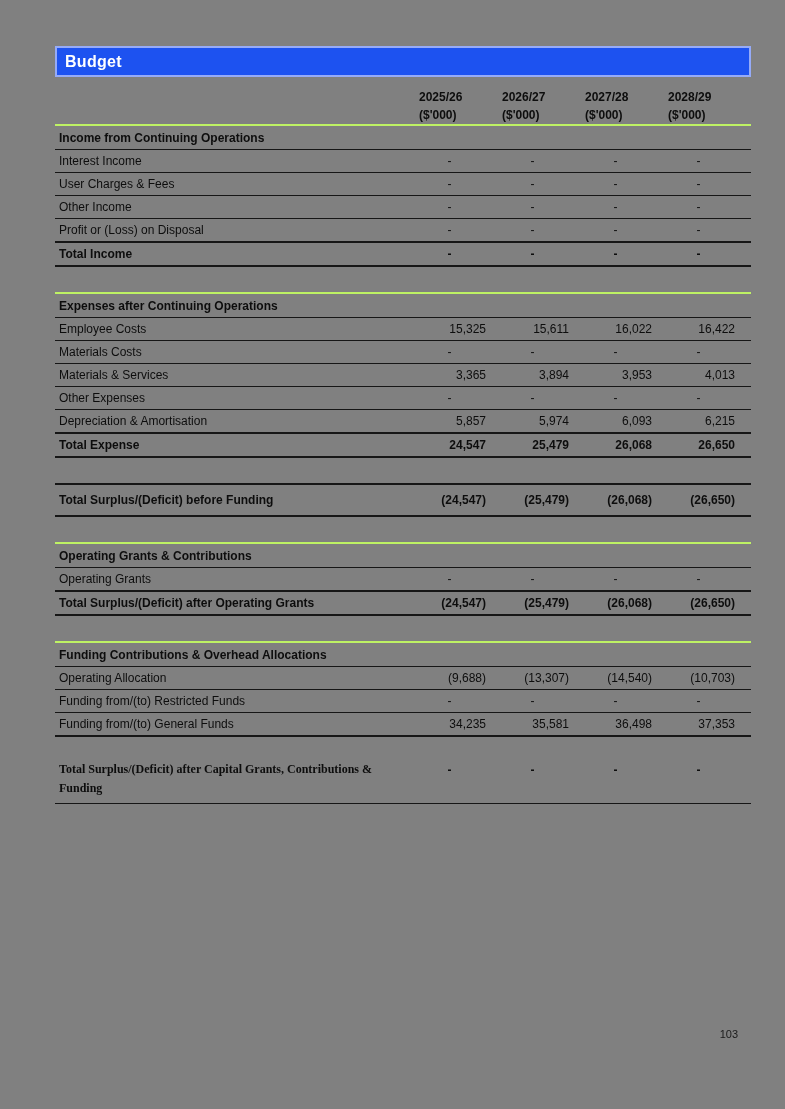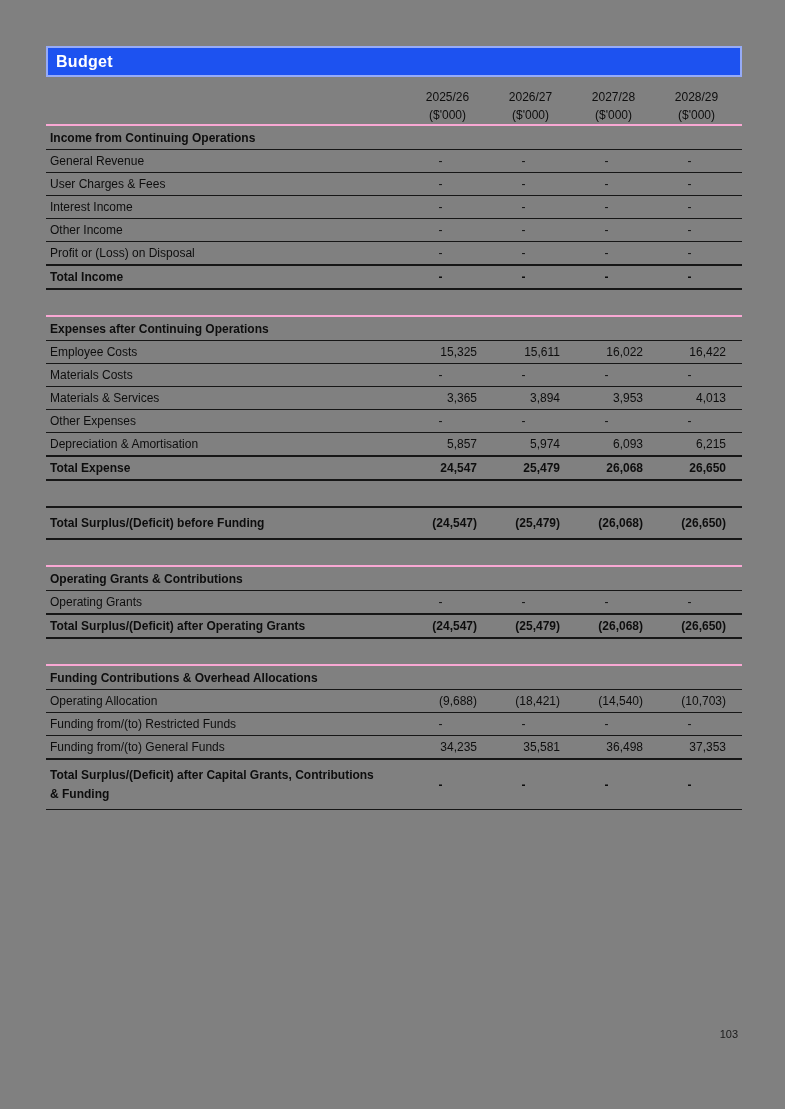--- a/index.html
+++ b/index.html
@@ -6,21 +6,21 @@
   html, body {
     width: 785px; height: 1109px;
     background: #808080;
     font-family: "Liberation Sans", sans-serif;
     color: #0d0d0d;
     overflow: hidden;
     position: relative;
   }
   .content {
     position: absolute;
-    left: 46px; top: 46px;
+    left: 55px; top: 46px;
     width: 696px;
   }
   
   .title-bar {
     height: 31px;
     background: #1d52f0;
     border: 2px solid #96abf8;
     display: flex;
     align-items: center;
     padding-left: 8px;
@@ -39,41 +39,41 @@
     font-size: 12px;
   }
   col.c-label { width: 364px; }
   col.c-num   { width: 83px; }
   td { vertical-align: middle; }
   td.label { padding: 4px 2px 4px 4px; }
   td.num   { text-align: right; padding: 4px 16px 4px 0; white-space: nowrap; }
   td.num.dash { text-align: center; padding-right: 22px; }
   
   .col-headers { margin-top: 11px; }
-  .col-headers td { font-weight: normal; text-align: center; padding: 2px 8px 2px 0; }
-  
-  .section { margin-top: 0; border-top: 2px solid #f9a8d4; }
+  .col-headers td { font-weight: bold; text-align: left; padding: 2px 8px 2px 0; }
+  
+  .section { margin-top: 0; border-top: 2px solid #bef264; }
   .section.gap { margin-top: 25px; }
   tr.section-title-row td {
     font-weight: bold;
     padding: 5px 2px 4px 4px;
     border-bottom: 1px solid #161616;
   }
   tr.data-row { border-bottom: 1px solid #161616; }
   tr.data-row td { height: 23px; }
   tr.total-row {
     border-top: 2px solid #161616;
     border-bottom: 2px solid #161616;
     font-weight: bold;
   }
   tr.total-row td { height: 22px; }
   .standalone { margin-top: 25px; border-top: 2px solid #161616; }
   .standalone tr { border-bottom: 2px solid #161616; font-weight: bold; }
   .standalone td { height: 32px; }
-  tr.total-row.two-line td.label { line-height: 19px; padding-top: 6px; padding-bottom: 5px; }
+  tr.total-row.two-line td.label { line-height: 19px; padding-top: 23px; padding-bottom: 5px; font-family: Liberation Serif, serif; }
   tr.total-row.two-line { border-bottom-width: 1px; }
   .wrap-limit { display: inline-block; max-width: 330px; }
   
   .page-number {
     position: absolute;
     top: 1028px;
     right: 47px;
     font-size: 11px;
     color: #1a1a1a;
     margin-left: 46px;
@@ -120,35 +120,28 @@
         <col class="c-num">
         <col class="c-num">
         <col class="c-num">
         <col class="c-num">
       </colgroup>
     <tbody>
         <tr class="section-title-row">
       <td colspan="5">Income from Continuing Operations</td>
     </tr>
     <tr class="data-row">
-      <td class="label">General Revenue</td>
+      <td class="label">Interest Income</td>
       <td class="num dash">-</td>
       <td class="num dash">-</td>
       <td class="num dash">-</td>
       <td class="num dash">-</td>
     </tr>
     <tr class="data-row">
       <td class="label">User Charges &amp; Fees</td>
-      <td class="num dash">-</td>
-      <td class="num dash">-</td>
-      <td class="num dash">-</td>
-      <td class="num dash">-</td>
-    </tr>
-    <tr class="data-row">
-      <td class="label">Interest Income</td>
       <td class="num dash">-</td>
       <td class="num dash">-</td>
       <td class="num dash">-</td>
       <td class="num dash">-</td>
     </tr>
     <tr class="data-row">
       <td class="label">Other Income</td>
       <td class="num dash">-</td>
       <td class="num dash">-</td>
       <td class="num dash">-</td>
@@ -284,21 +277,21 @@
         <col class="c-num">
         <col class="c-num">
       </colgroup>
     <tbody>
         <tr class="section-title-row">
       <td colspan="5">Funding Contributions &amp; Overhead Allocations</td>
     </tr>
     <tr class="data-row">
       <td class="label">Operating Allocation</td>
       <td class="num">(9,688)</td>
-      <td class="num">(18,421)</td>
+      <td class="num">(13,307)</td>
       <td class="num">(14,540)</td>
       <td class="num">(10,703)</td>
     </tr>
     <tr class="data-row">
       <td class="label">Funding from/(to) Restricted Funds</td>
       <td class="num dash">-</td>
       <td class="num dash">-</td>
       <td class="num dash">-</td>
       <td class="num dash">-</td>
     </tr>

